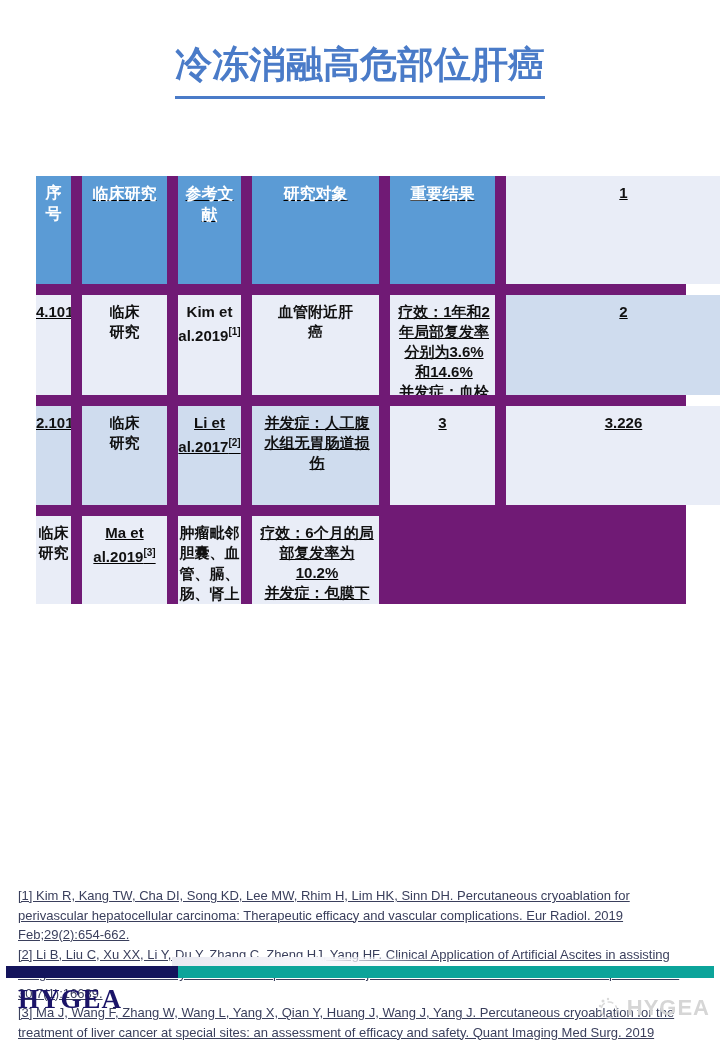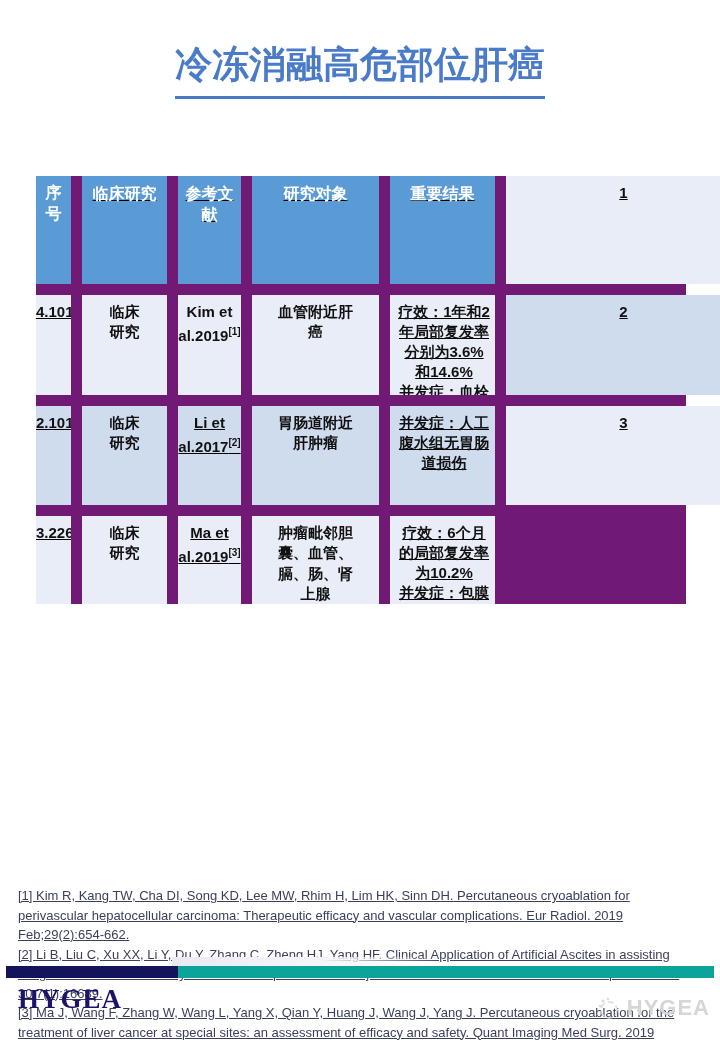--- a/index.html
+++ b/index.html
@@ -61,21 +61,20 @@
   <div class="cell td row-a"><span class="subject-span">血管附近肝癌</span></div>
   <div class="cell td row-a result">
     <div>疗效：1年和2年局部复发率分别为3.6%和14.6%</div>
     <div>并发症：血栓6.9%</div>
   </div>
 
   <div class="cell td row-b">2</div>
   <div class="cell td row-b">2.101</div>
   <div class="cell td row-b"><span class="w2ch">临床研究</span></div>
   <div class="cell td row-b"><span>Li et al.2017</span><sup>[2]</sup></div>
-  <div class="cell td row-b"><span class="subject-span">胃肠道附近肝肿瘤</span></div>
   <div class="cell td row-b result">
     <div>并发症：人工腹水组无胃肠道损伤</div>
   </div>
 
   <div class="cell td row-a">3</div>
   <div class="cell td row-a">3.226</div>
   <div class="cell td row-a"><span class="w2ch">临床研究</span></div>
   <div class="cell td row-a"><span>Ma et al.2019</span><sup>[3]</sup></div>
   <div class="cell td row-a"><span class="subject-span">肿瘤毗邻胆囊、血管、膈、肠、肾上腺</span></div>
   <div class="cell td row-a result">

